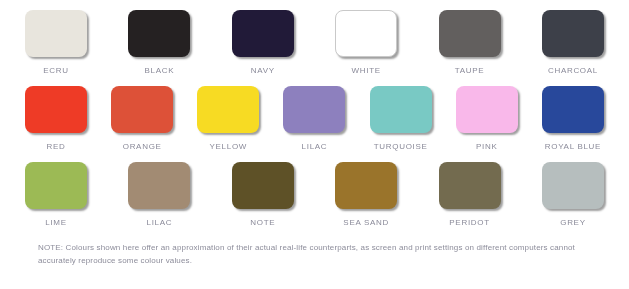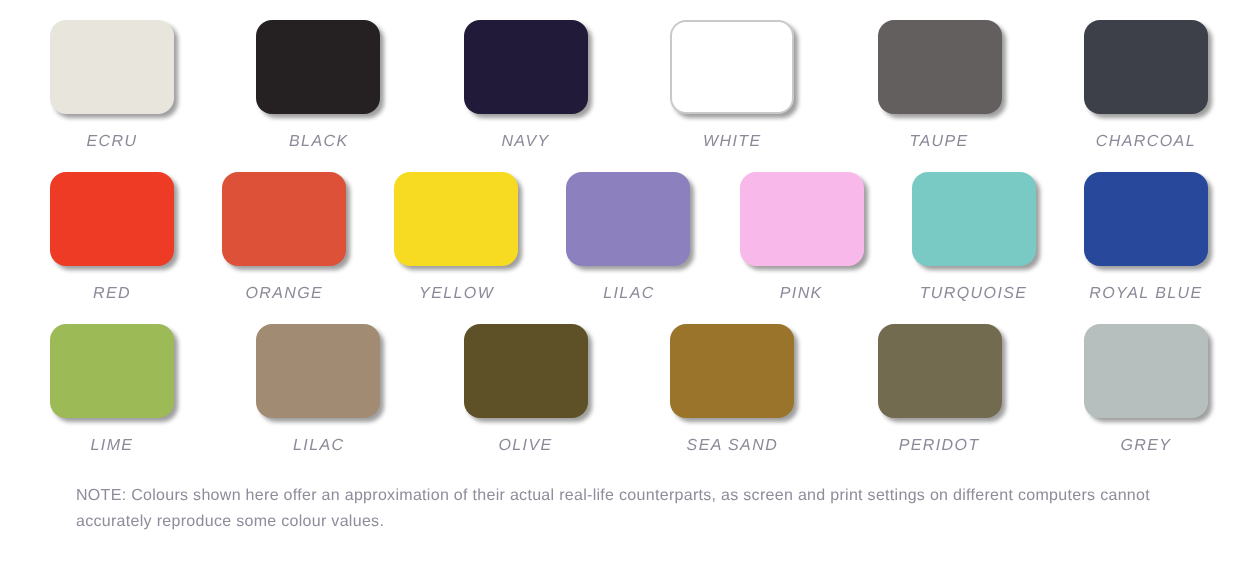--- a/index.html
+++ b/index.html
@@ -14,21 +14,20 @@
     overflow: hidden;
   }
   .palette {
     padding: 10px 22px 0 22px;
     box-sizing: border-box;
   }
   .swatch-row {
     display: flex;
     justify-content: space-between;
     margin-bottom: 10px;
-    font-style: italic;
   }
   .swatch-cell {
     width: 68px;
     display: flex;
     flex-direction: column;
     align-items: center;
   }
   .chip {
     width: 62px;
     height: 47px;
@@ -98,44 +97,44 @@
       </div>
       <div class="swatch-cell">
         <div class="chip" style="background: rgb(247, 219, 35);"></div>
         <div class="chip-label">YELLOW</div>
       </div>
       <div class="swatch-cell">
         <div class="chip" style="background: rgb(141, 128, 190);"></div>
         <div class="chip-label">LILAC</div>
       </div>
       <div class="swatch-cell">
+        <div class="chip" style="background: rgb(121, 201, 196);"></div>
+        <div class="chip-label">TURQUOISE</div>
+      </div>
+      <div class="swatch-cell">
         <div class="chip" style="background: rgb(249, 184, 234);"></div>
         <div class="chip-label">PINK</div>
-      </div>
-      <div class="swatch-cell">
-        <div class="chip" style="background: rgb(121, 201, 196);"></div>
-        <div class="chip-label">TURQUOISE</div>
       </div>
       <div class="swatch-cell">
         <div class="chip" style="background: rgb(40, 72, 155);"></div>
         <div class="chip-label">ROYAL BLUE</div>
       </div>
     </div>
   <div class="swatch-row" id="row-2">
       <div class="swatch-cell">
         <div class="chip" style="background: rgb(156, 186, 85);"></div>
         <div class="chip-label">LIME</div>
       </div>
       <div class="swatch-cell">
         <div class="chip" style="background: rgb(162, 139, 115);"></div>
         <div class="chip-label">LILAC</div>
       </div>
       <div class="swatch-cell">
         <div class="chip" style="background: rgb(94, 81, 39);"></div>
-        <div class="chip-label">OLIVE</div>
+        <div class="chip-label">NOTE</div>
       </div>
       <div class="swatch-cell">
         <div class="chip" style="background: rgb(154, 116, 43);"></div>
         <div class="chip-label">SEA SAND</div>
       </div>
       <div class="swatch-cell">
         <div class="chip" style="background: rgb(115, 107, 79);"></div>
         <div class="chip-label">PERIDOT</div>
       </div>
       <div class="swatch-cell">

